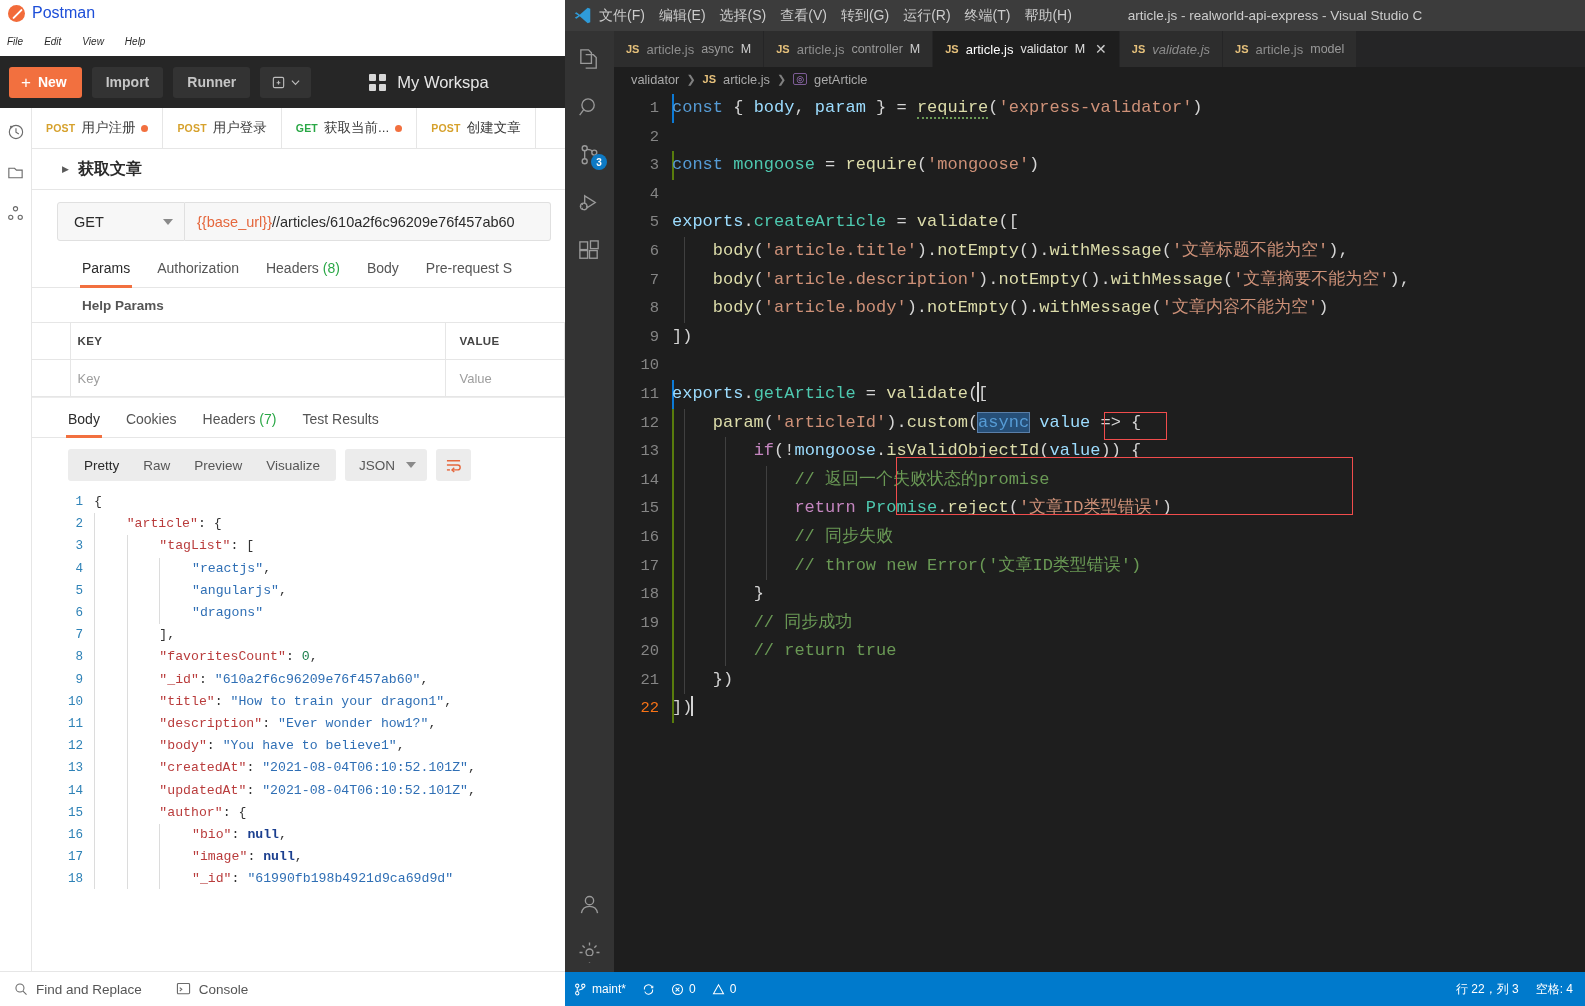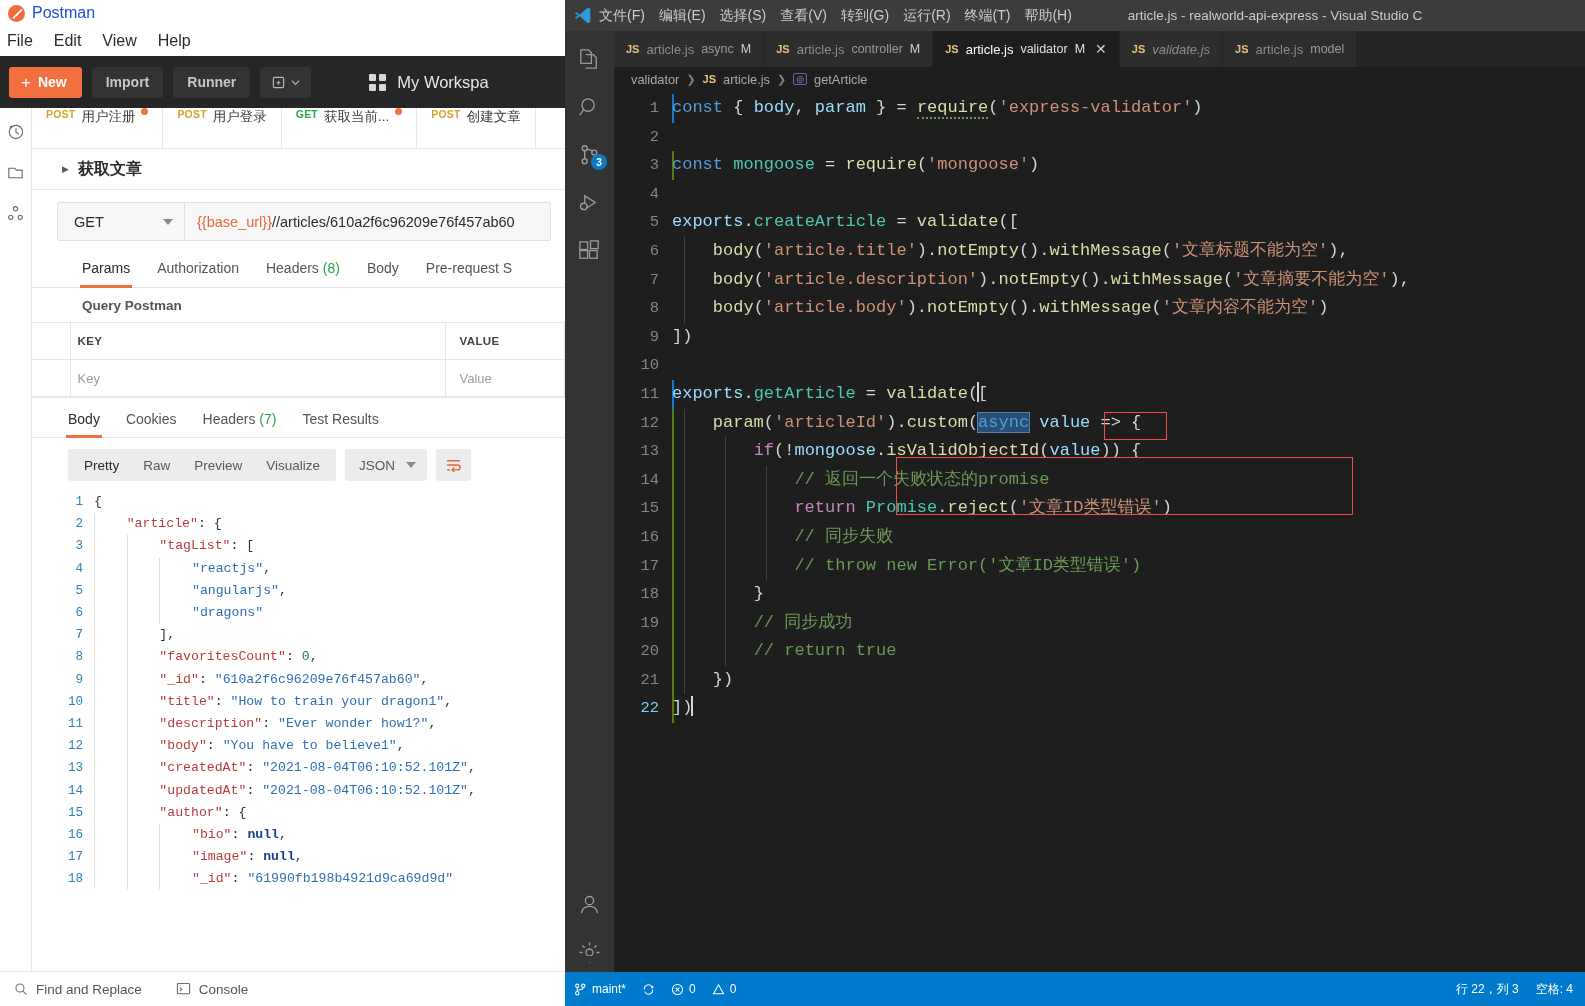--- a/index.html
+++ b/index.html
@@ -27,21 +27,21 @@
   .pm-logo::after {
     content: ""; position: absolute; left: 3px; top: 8px;
     width: 13px; height: 2px; background: #fff;
     transform: rotate(-45deg); border-radius: 2px;
   }
   .pm-title { font-size: 16px; color: #1d4ed8; }
   .pm-menubar {
     height: 30px; background: #fff; display: flex; align-items: center;
     gap: 21px; padding-left: 7px;
   }
-  .pm-menu-item { font-size: 16px; color: #2b2b2b; cursor: default; }
+  .pm-menu-item { font-size: 10px; color: #2b2b2b; cursor: default; font-style: italic; }
 
   .pm-toolbar {
     height: 52px; background: #262626; display: flex; align-items: center;
     padding-left: 9px; gap: 10px;
   }
   .btn-new {
     background: #f2703f; color: #fff; border-radius: 3px;
     height: 31px; display: flex; align-items: center; gap: 7px;
     padding: 0 15px 0 12px; font-size: 14px; font-weight: bold;
   }
@@ -76,21 +76,21 @@
   .pm-main {
     position: absolute; left: 31px; top: 0; right: 0; bottom: 0;
     border-left: 1px solid #e6e6e6; background: #fff;
   }
 
   .req-tabs {
     display: flex; height: 41px; border-bottom: 1px solid #e6e6e6;
     background: #fff;
   }
   .req-tab {
-    display: flex; gap: 6px; padding: 0 14px;
+    display: flex; align-items: center; gap: 6px; padding: 0 14px;
     border-right: 1px solid #e6e6e6; font-size: 13.5px; color: #3d3d3d;
     white-space: nowrap;
   }
   .req-tab.active { background: #fff; }
   .meth { font-size: 10.5px; font-weight: bold; letter-spacing: .2px; }
   .meth.post { color: #d6a12c; }
   .meth.get { color: #29a745; }
   .dot-unsaved {
     width: 7px; height: 7px; border-radius: 50%; background: #f2703f;
     display: inline-block;
@@ -262,21 +262,21 @@
 
   .code {
     font-family: "Liberation Mono", monospace; font-size: 17px; line-height: 28.6px;
     position: relative; padding-top: 3px;
   }
   .crow { display: flex; white-space: pre; position: relative; height: 28.6px; }
   .cln {
     width: 58px; flex: 0 0 58px; text-align: right; padding-right: 13px;
     color: #858585; font-size: 15.5px; line-height: 28.6px;
   }
-  .cln.cur { color: #7dd3fc; }
+  .cln.cur { color: #f97316; }
   .gstripe {
     position: absolute; width: 2px; top: 0; bottom: 0;
   }
   .g-blue { background: #0c7ad5; }
   .g-green { background: #587c0c; }
   .ctxt { position: relative; }
   .kw { color: #569cd6; }       
   .kw2 { color: #c586c0; }      
   .fn { color: #dcdcaa; }       
   .var2 { color: #9cdcfe; }     
@@ -420,21 +420,21 @@
           <span class="sub active">Params</span>
           <span class="sub">Authorization</span>
           <span class="sub">
             <span>Headers</span>
             <span class="cnt">(8)</span>
           </span>
           <span class="sub">Body</span>
           <span class="sub">Pre-request S</span>
         </div>
 
-        <div class="qp-label">Query Postman</div>
+        <div class="qp-label">Help Params</div>
 
         <table class="qp-table">
           <tbody>
               <tr>
             <th class="qp-cb"></th>
             <th class="qp-k">KEY</th>
             <th class="qp-v">VALUE</th>
           </tr>
           <tr>
             <td class="qp-cb"></td>

